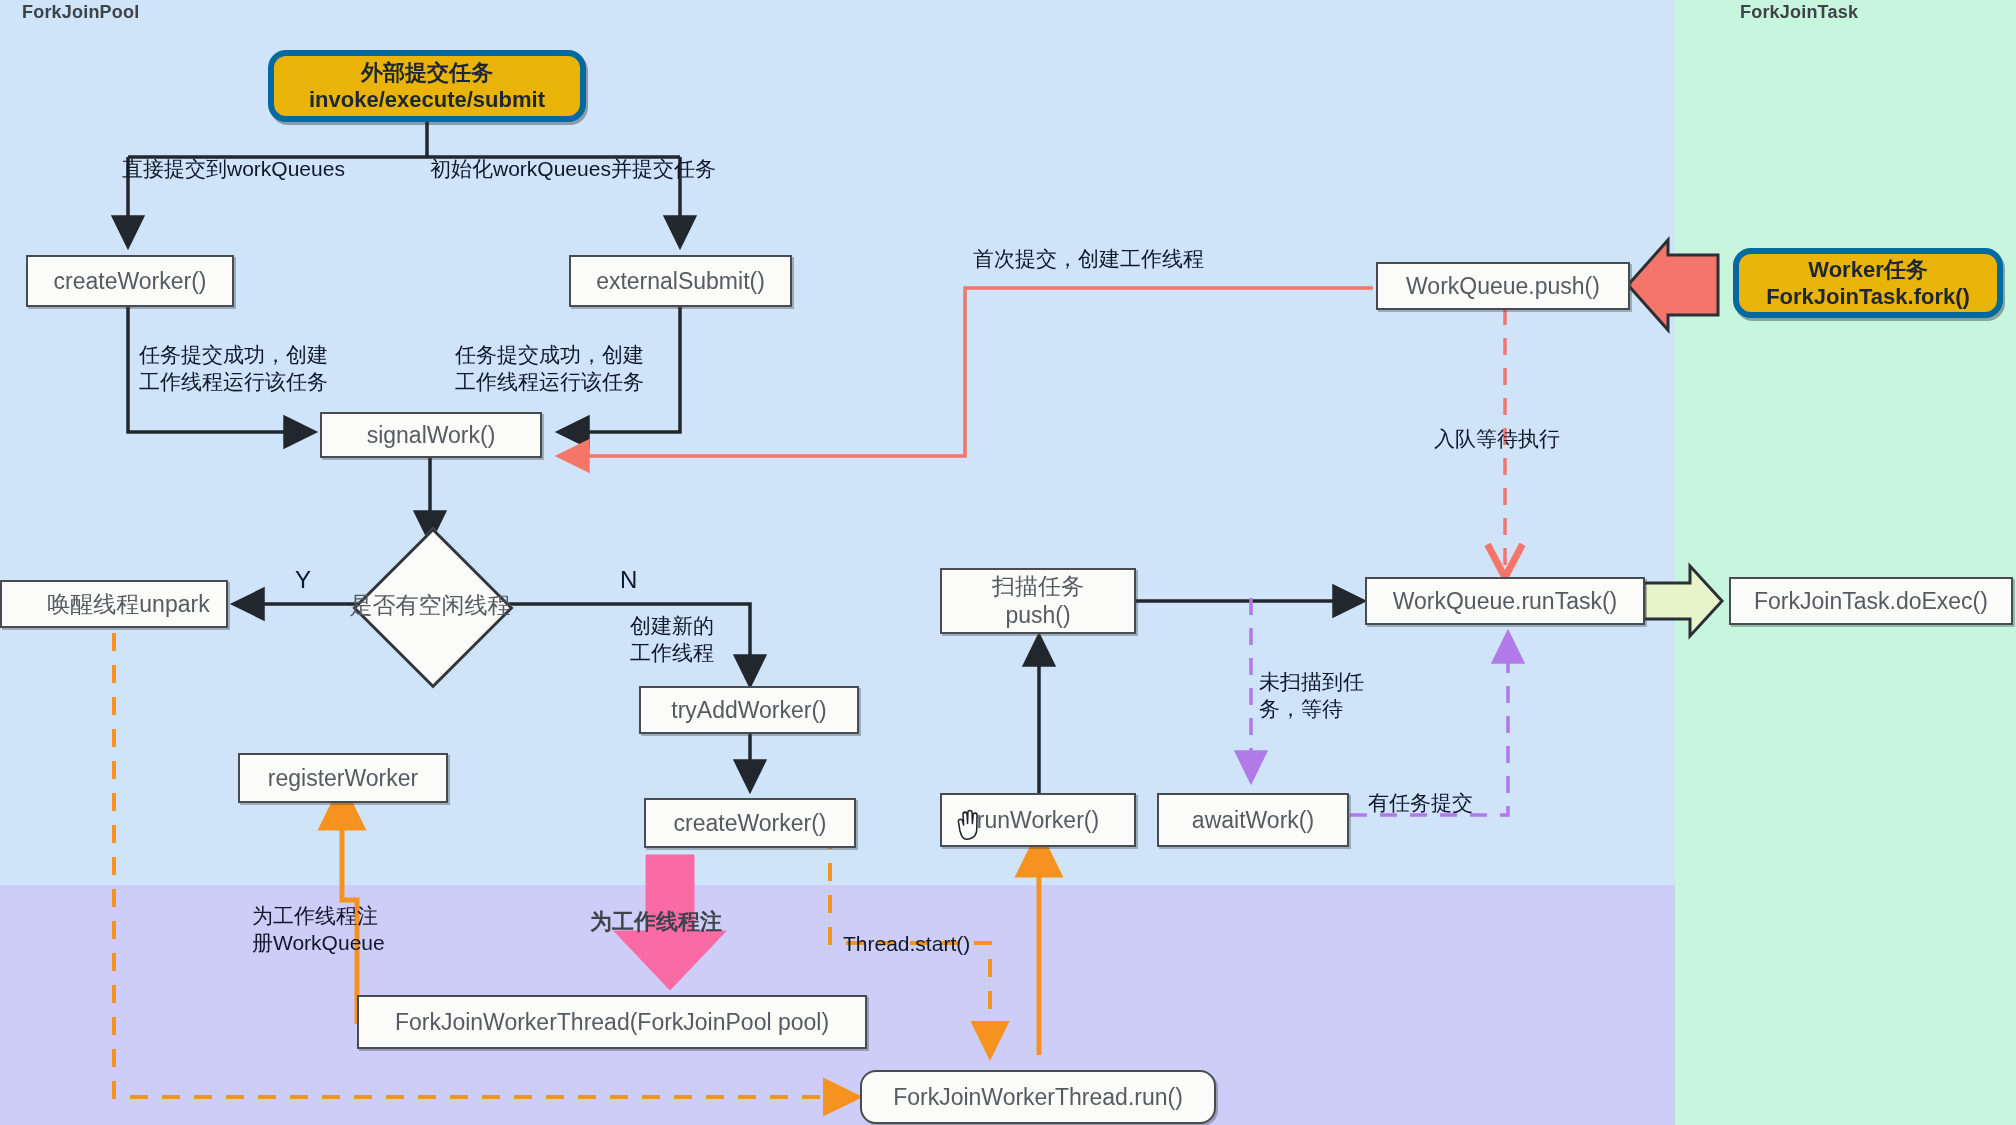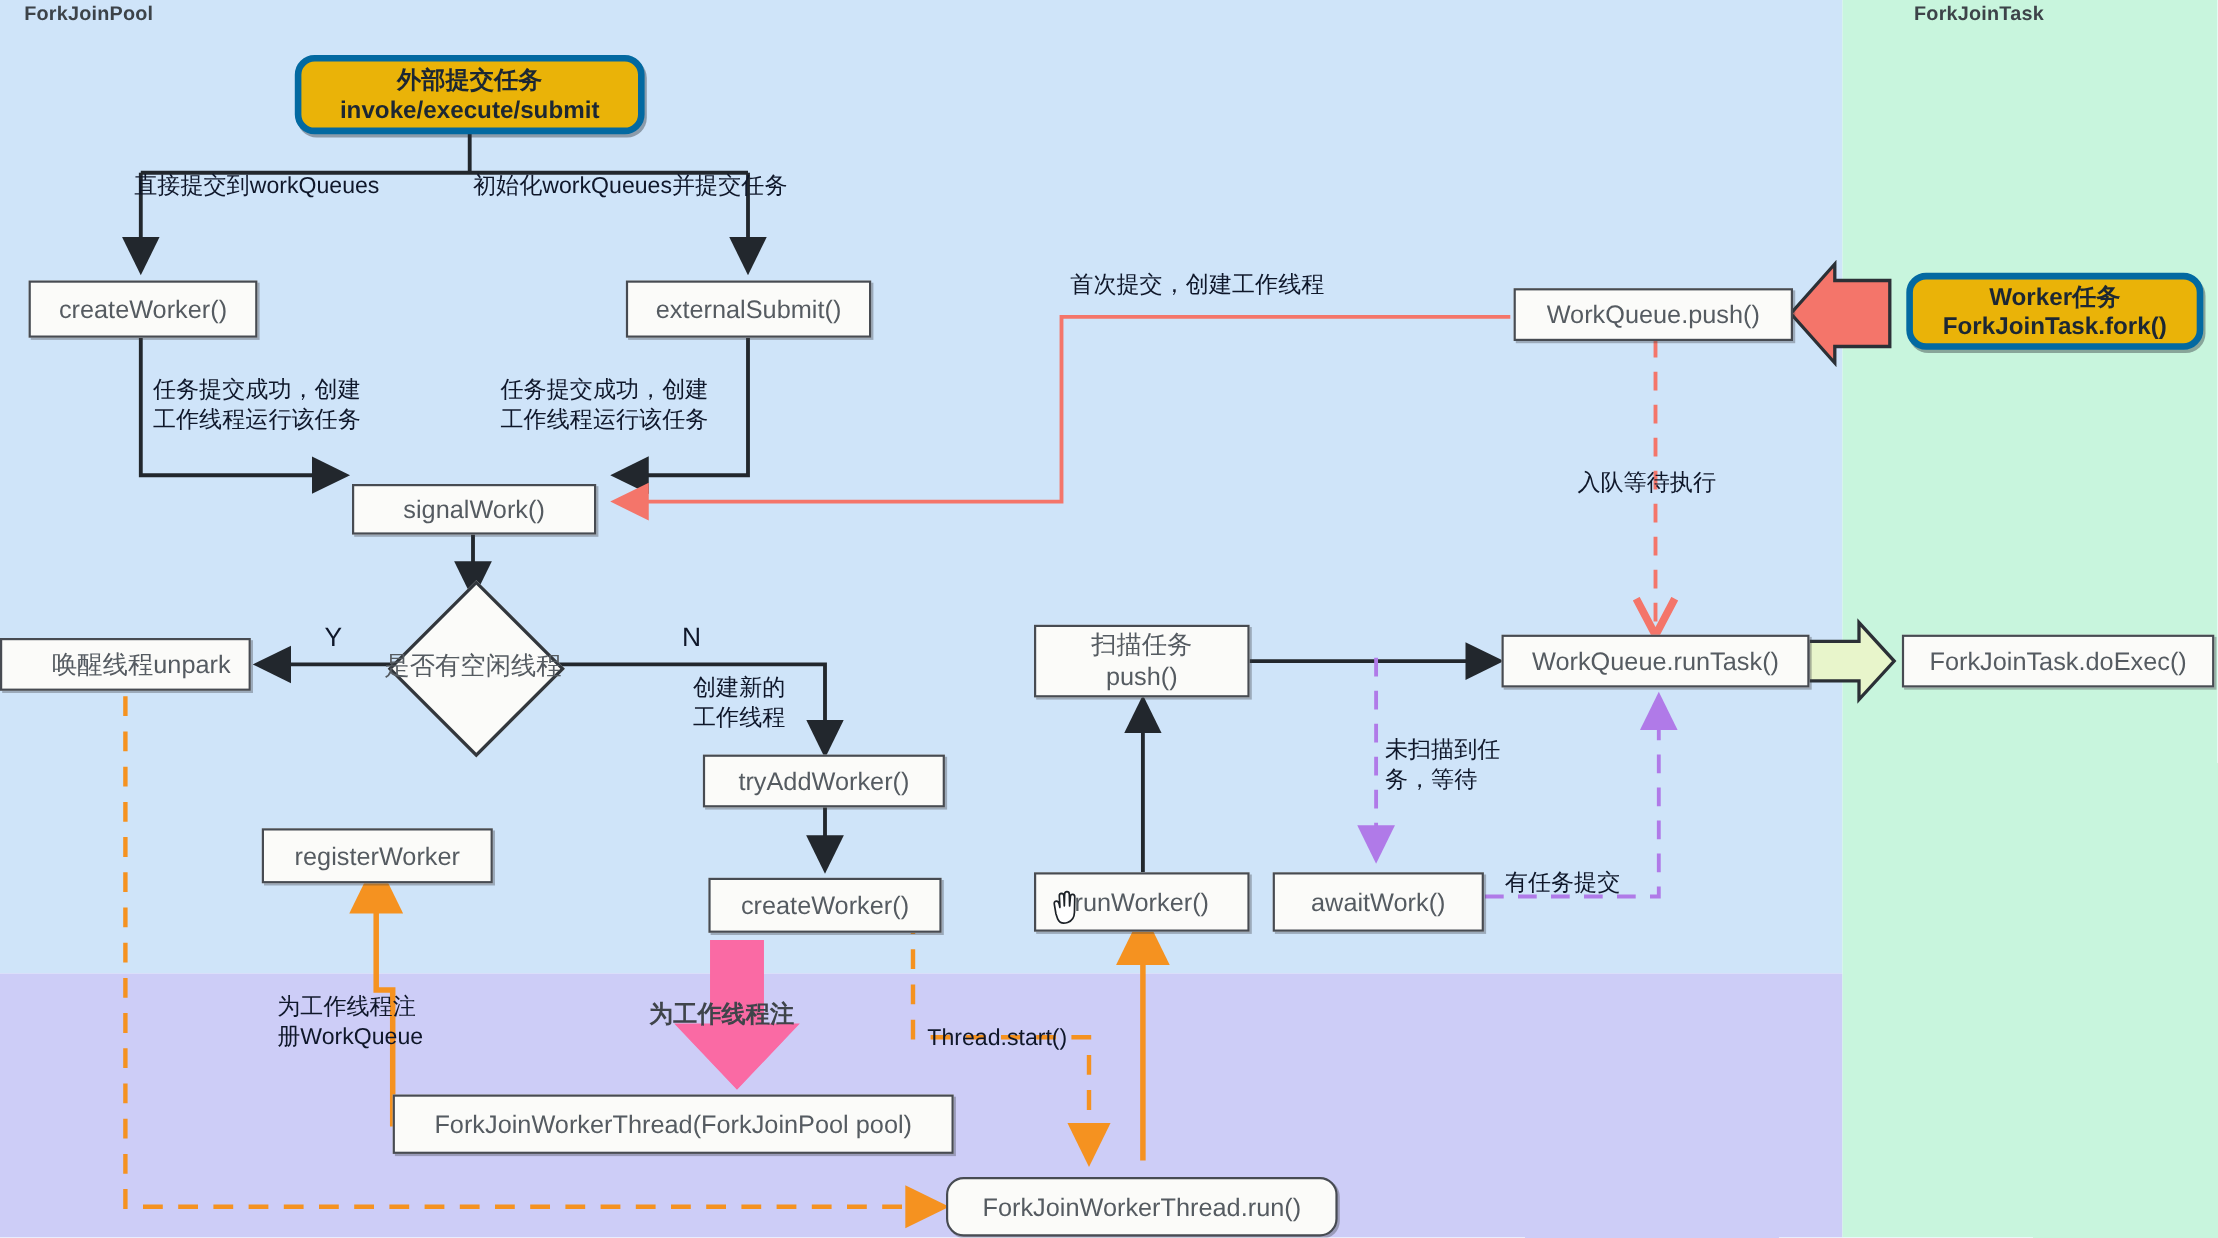--- a/index.html
+++ b/index.html
@@ -167,21 +167,21 @@
 
   <div class="node round" style="left:268px;top:50px;width:318px;height:72px;flex-direction:column;">
     <span>外部提交任务</span>
     <span>invoke/execute/submit</span>
   </div>
 
   <div class="node" style="left:26px;top:255px;width:208px;height:52px;">createWorker()</div>
 
   <div class="node" style="left:569px;top:255px;width:223px;height:52px;">externalSubmit()</div>
 
-  <div class="node" style="left:320px;top:412px;width:222px;height:46px;margin-top:28px;">signalWork()</div>
+  <div class="node" style="left:320px;top:412px;width:222px;height:46px;">signalWork()</div>
 
   <div class="node diamond" style="left:355px;top:550px;width:150px;height:110px;">
     <span class="dshape"></span>
     <span class="dlabel">是否有空闲线程</span>
   </div>
 
   <div class="node" style="left:0px;top:580px;width:228px;height:48px;padding-left:29px;">唤醒线程unpark</div>
 
   <div class="node" style="left:639px;top:686px;width:220px;height:48px;">tryAddWorker()</div>
 

